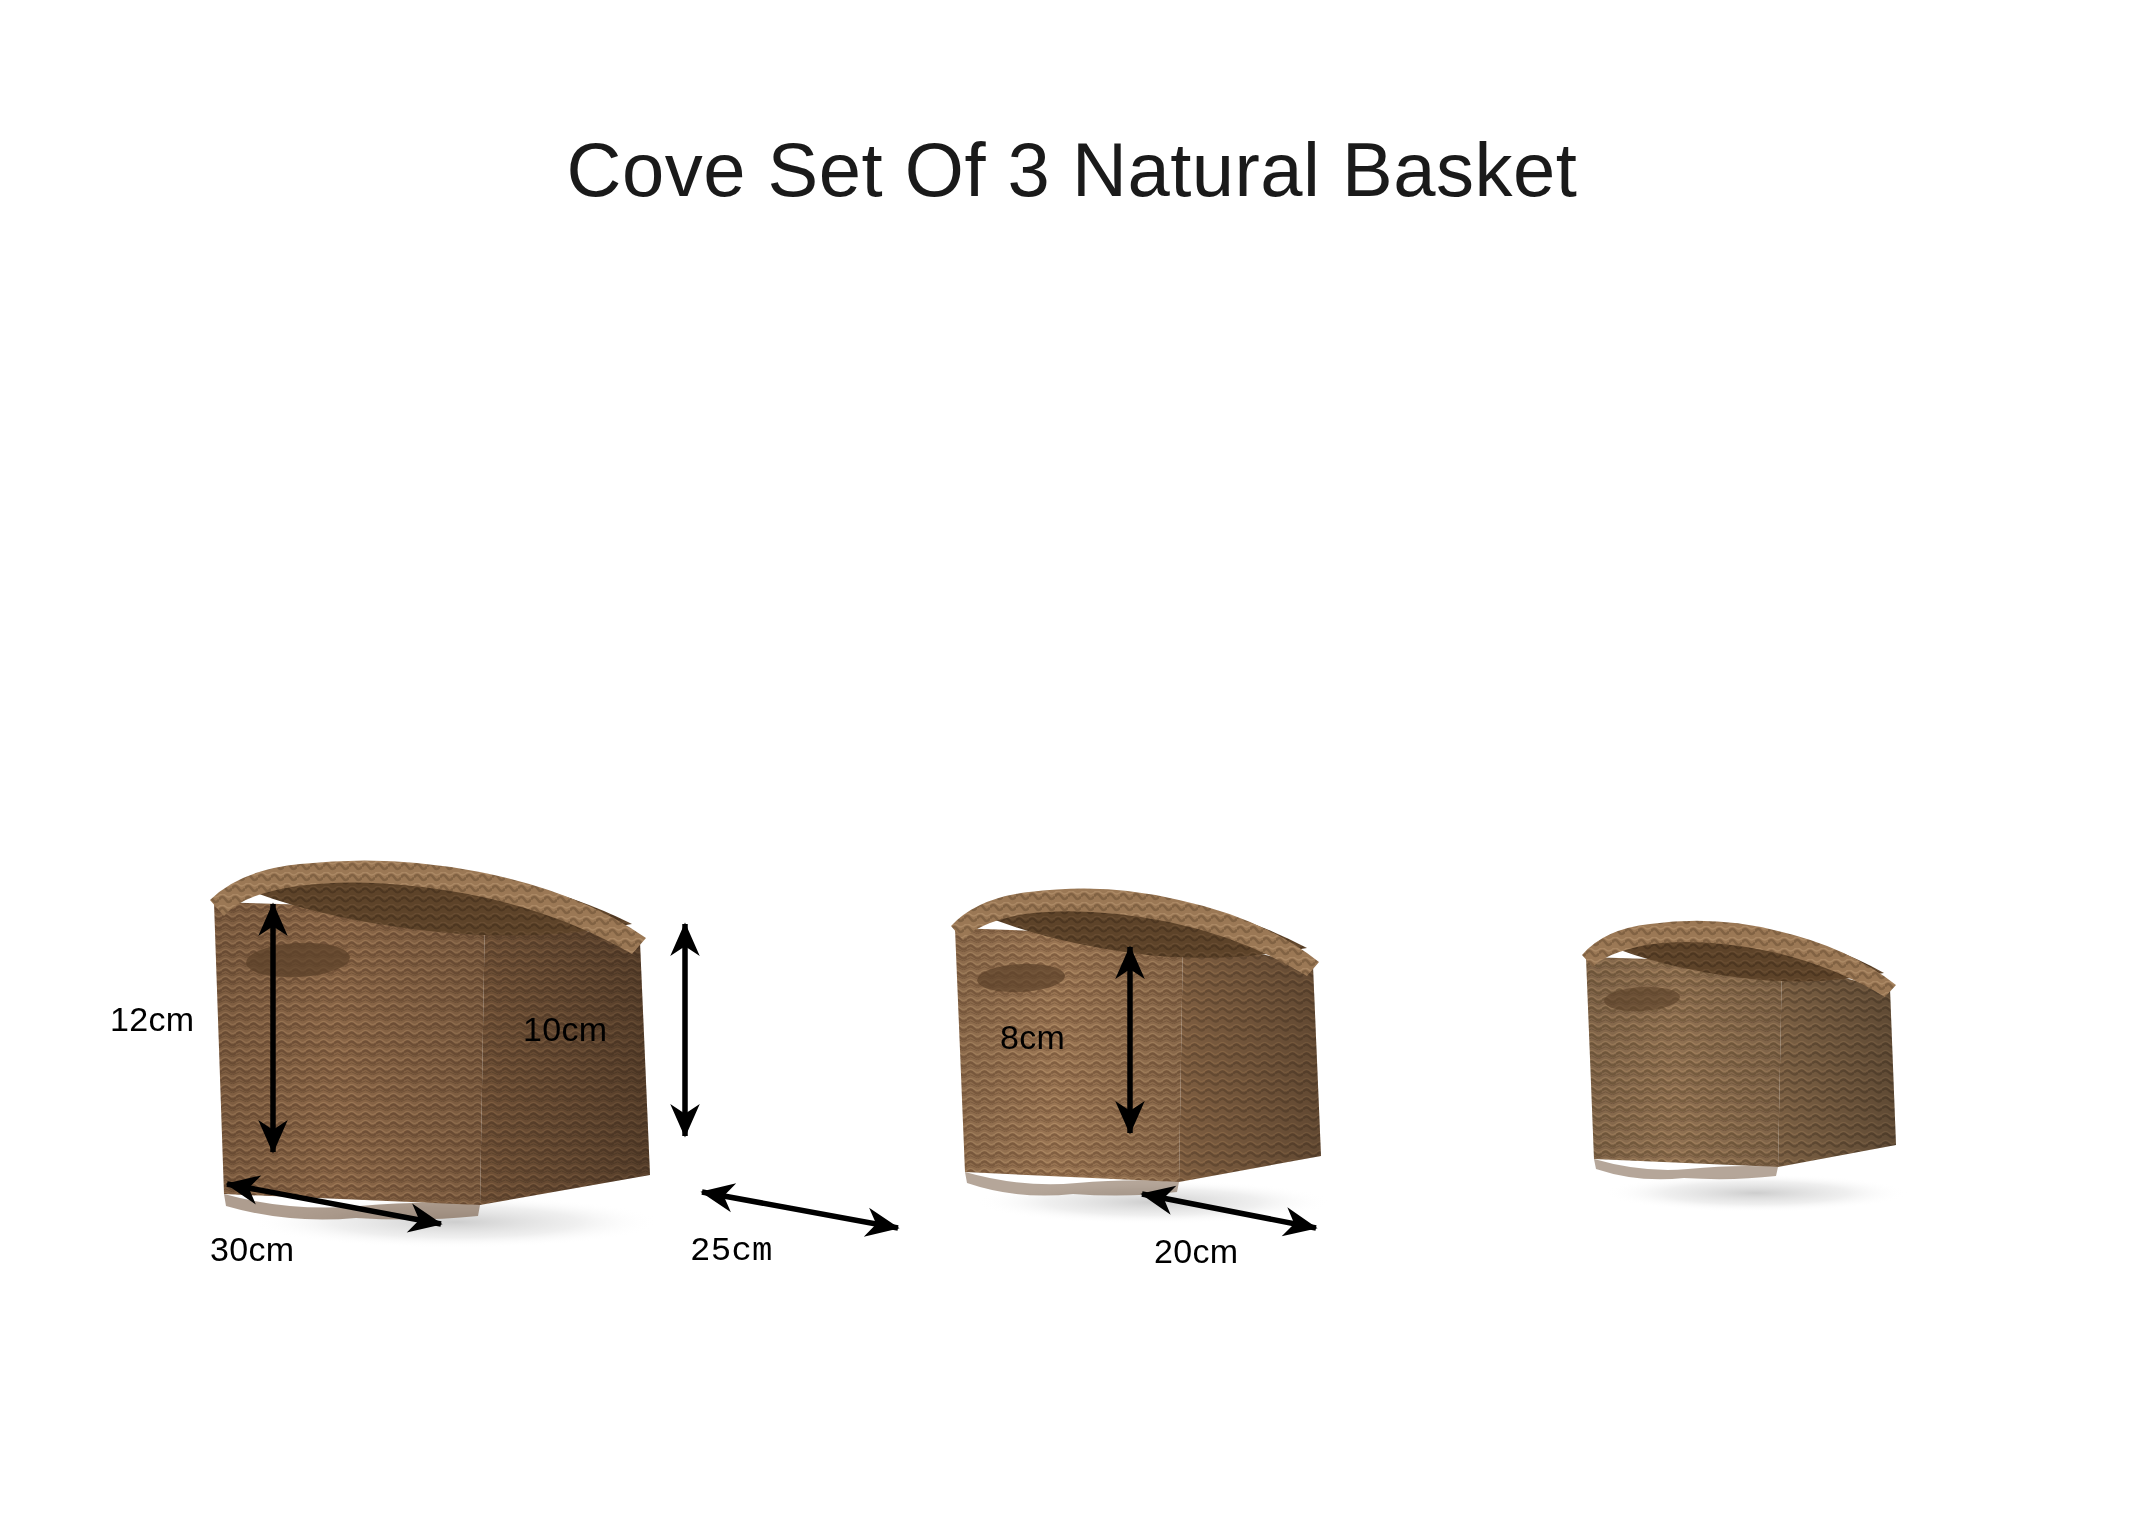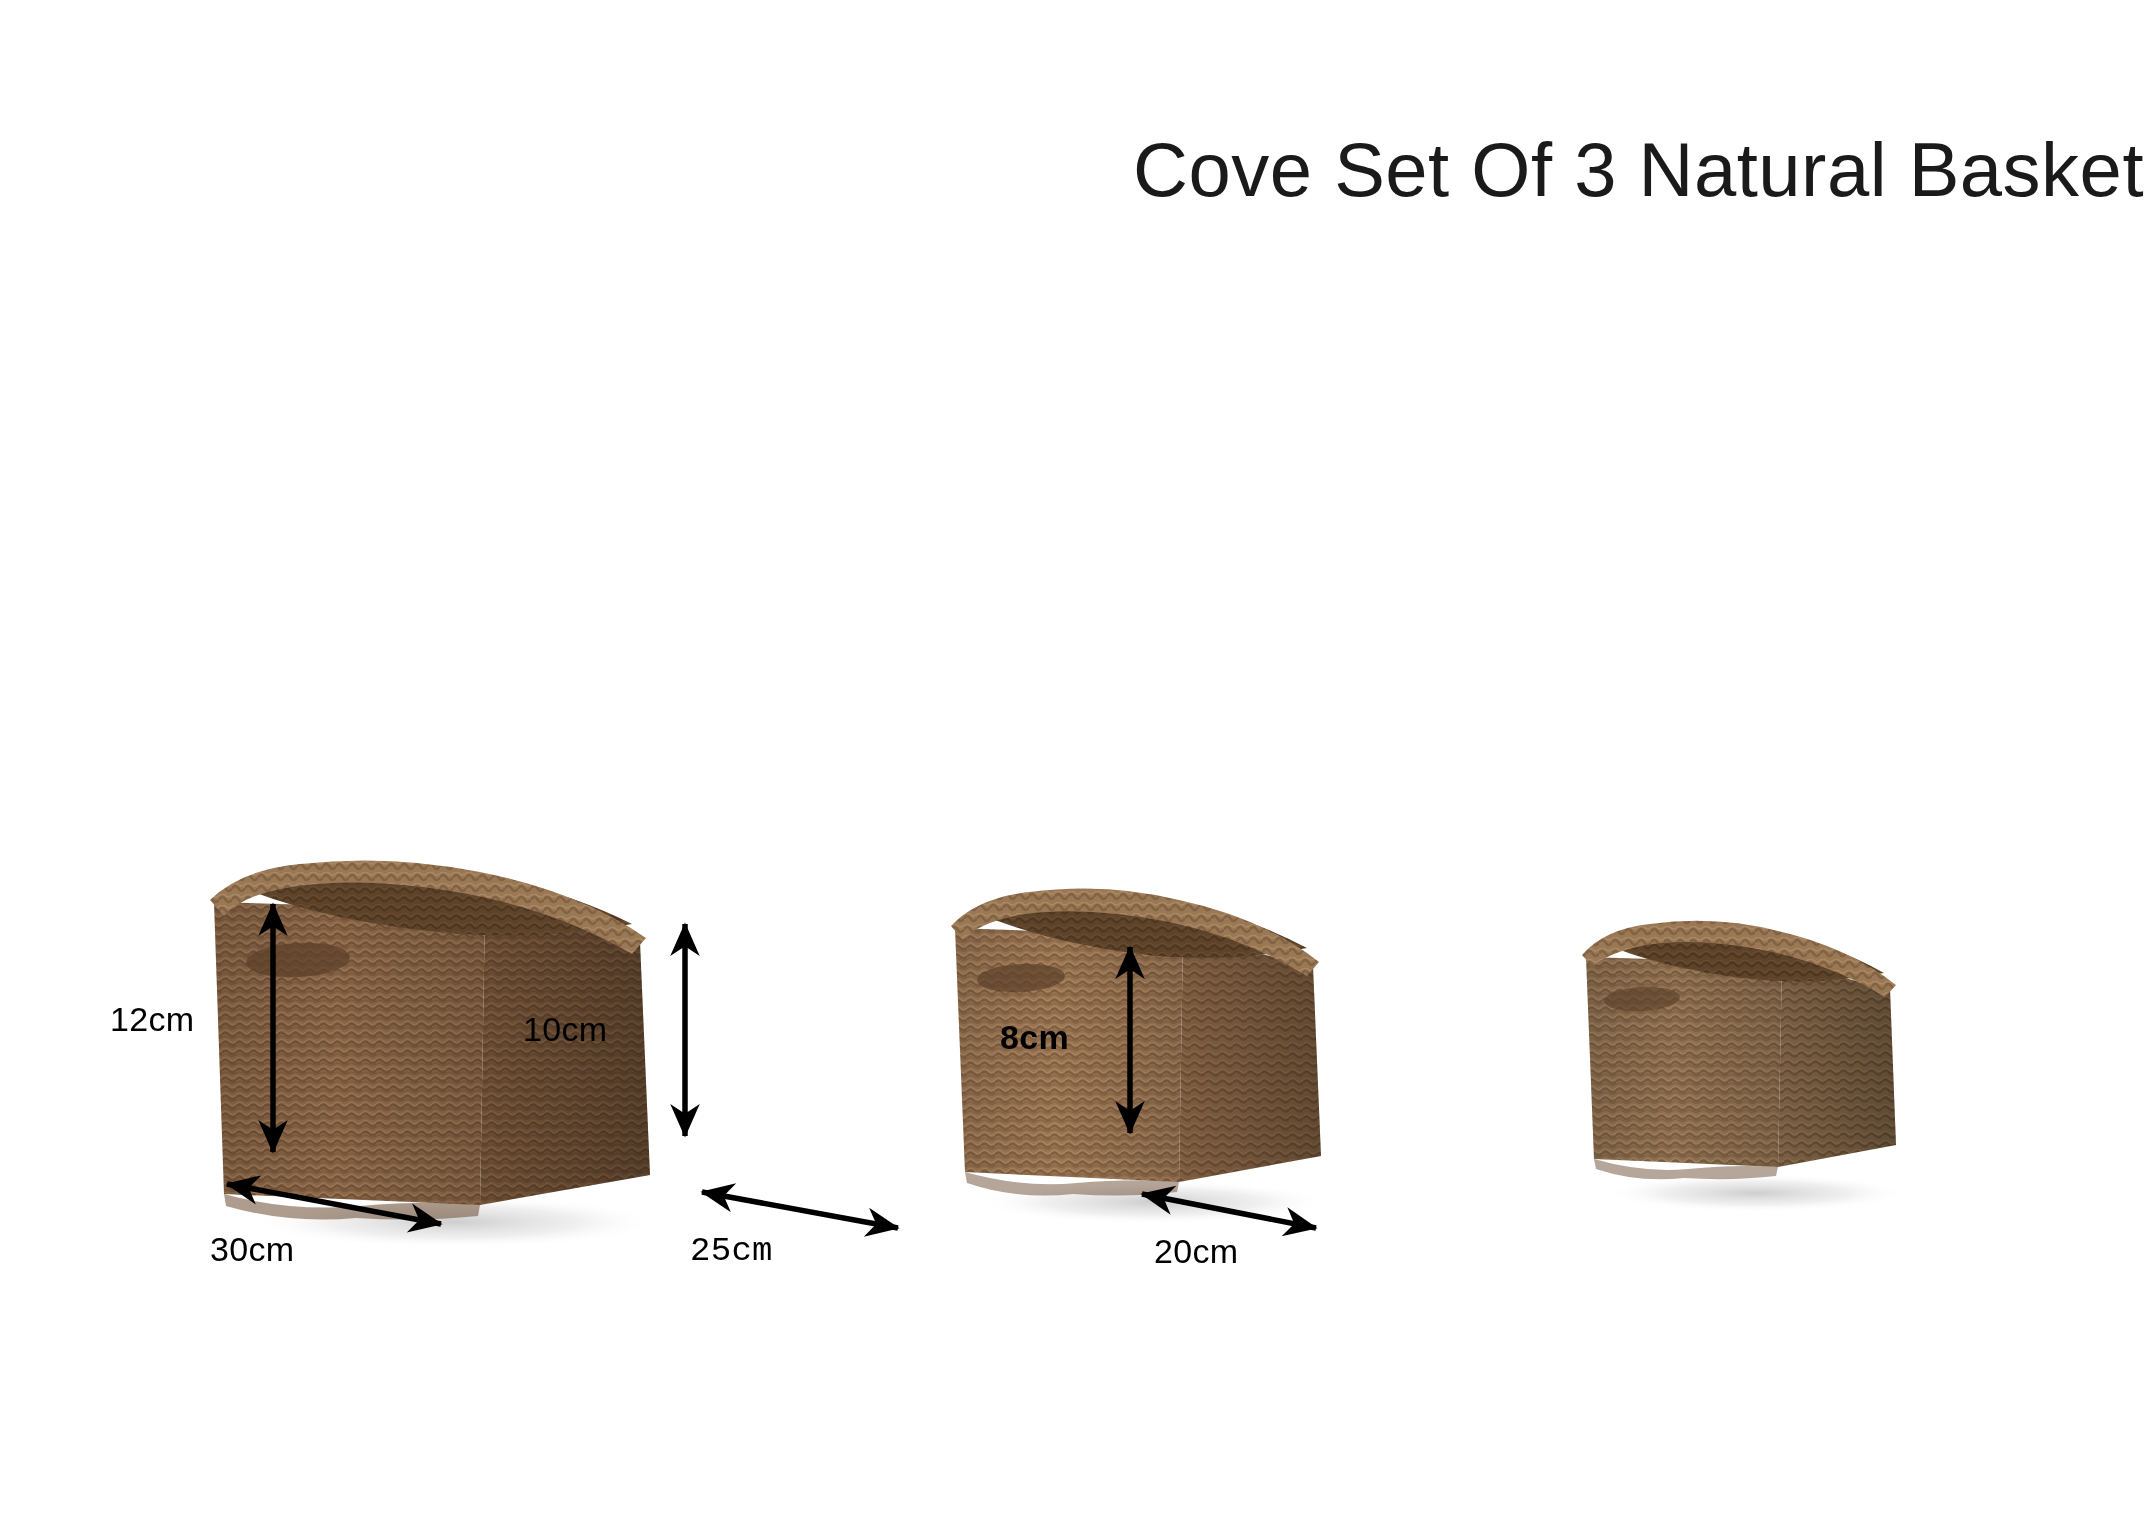--- a/index.html
+++ b/index.html
@@ -14,21 +14,21 @@
     overflow: hidden;
     font-family: "Liberation Sans", sans-serif;
     color: #111111;
   }
 
   #page-title {
     position: absolute;
     top: 132px;
     left: 0;
     width: 2144px;
-    text-align: right;
+    text-align: center;
     font-size: 76px;
     font-weight: 300;
     letter-spacing: 0.5px;
     color: #1a1a1a;
     line-height: 1.0;
     white-space: nowrap;
   }
 
   .basket-group {
     position: absolute;
@@ -209,19 +209,19 @@
     <path d="M22 40 Q44 14 90 9 Q156 0 218 16 Q288 32 336 70 L325 82 Q272 50 208 36 Q138 22 86 30 Q46 38 33 52 Z" fill="url(#weaveRim)"></path>
 
     <ellipse cx="82" cy="84" rx="38" ry="12" transform="rotate(-3 82 84)" fill="#5a4028" opacity="0.62"></ellipse>
 
     <path d="M34 244 Q82 258 128 254 Q178 249 218 252 L216 261 Q172 266 124 263 Q78 268 36 254 Z" fill="#6b4d33" opacity="0.5"></path>
   </svg>
 
   <svg width="80" height="230" viewBox="0 0 80 230" style="position:absolute; left:1100px; top:925px;">
     <line class="arrow-line" x1="30" y1="22" x2="30" y2="208" marker-start="url(#ahStart)" marker-end="url(#ahEnd)"></line>
   </svg>
-  <div class="dim-label" style="left:1000px; top:1018px;font-weight:bold;">8cm</div>
+  <div class="dim-label" style="left:1000px; top:1018px;">8cm</div>
 
   <svg width="220" height="100" viewBox="0 0 220 100" style="position:absolute; left:1120px; top:1172px;">
     <line class="arrow-line" x1="22" y1="22" x2="196" y2="56" marker-start="url(#ahStart)" marker-end="url(#ahEnd)"></line>
   </svg>
   <div class="dim-label" style="left:1140px; top:1232px;margin-left:14px;">20cm</div>
 </div>
 
 </body></html>

